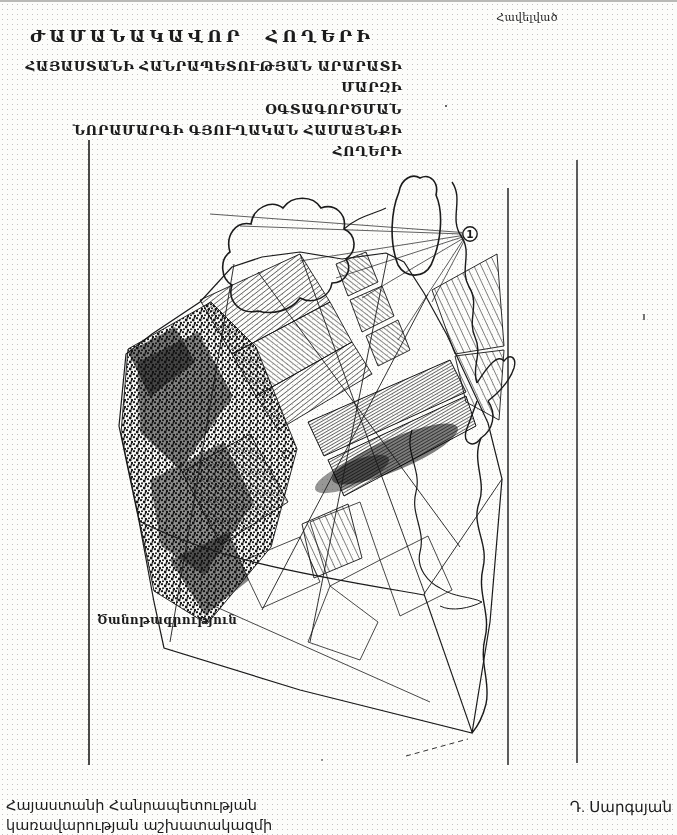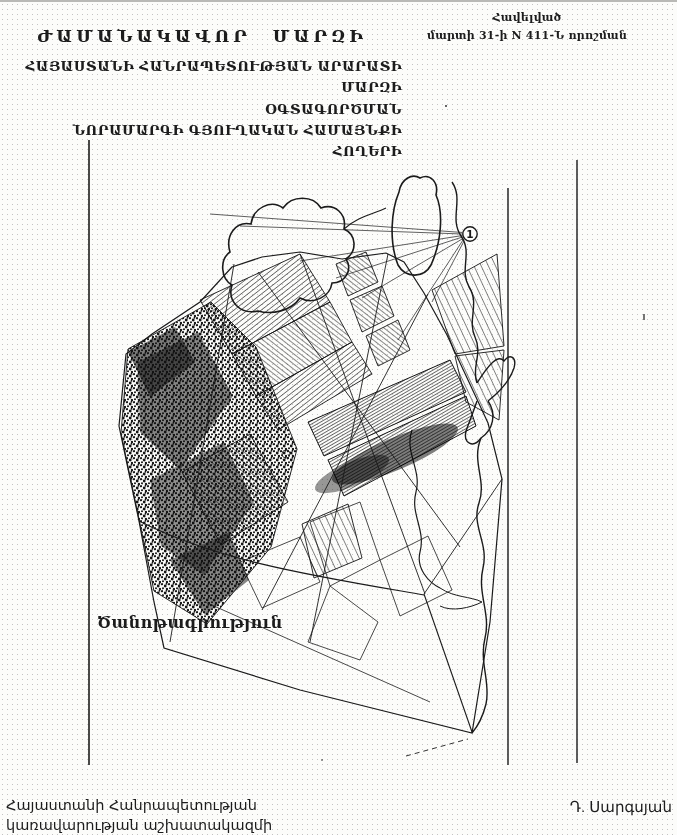--- a/index.html
+++ b/index.html
@@ -16,37 +16,37 @@
   }
   .page{
     position:relative;width:677px;height:835px;overflow:hidden;
     background-color:var(--paper);
     background-image:radial-gradient(var(--halftone) 0.55px, rgba(0,0,0,0) 1px);
     background-size:5px 5px;
     border-top:2px solid #b9b9b6;
   }
   .annex{
     position:absolute;left:388px;top:7px;width:278px;
-    text-align:center;font-size:11px;font-weight:700;
+    text-align:center;font-size:11px;font-weight:400;
     line-height:1.62;letter-spacing:0.2px;
   }
   .title{
     position:absolute;left:18px;top:24px;width:368px;
     text-align:center;font-size:17px;font-weight:600;
     letter-spacing:4px;word-spacing:12px;white-space:nowrap;
   }
   .subtitle{
     position:absolute;left:0px;top:54px;width:402px;
     text-align:right;font-size:13.5px;font-weight:600;
     letter-spacing:0.4px;line-height:1.58;
   }
   .map-svg{position:absolute;left:0;top:0;width:677px;height:835px;}
   .legend-heading{
     position:absolute;left:97px;top:611px;
-    font-size:16px;font-weight:700;letter-spacing:0.3px;
+    font-size:12px;font-weight:700;letter-spacing:0.3px;
   }
   .legend-note{
     position:absolute;left:95px;top:646px;width:345px;
     font-size:13.5px;font-weight:700;line-height:1.6;
   }
   .circmark{
     display:inline-block;width:14px;height:14px;
     border:1.4px solid var(--ink);border-radius:50%;
     text-align:center;line-height:12px;font-size:10px;font-weight:700;
     vertical-align:-2px;margin-right:1px;letter-spacing:0;
@@ -180,24 +180,23 @@
 
     <g stroke="#1b1b1b">
       <path d="M644,312 L644,318" stroke-width="1.2"></path>
       <circle cx="446" cy="104" r="0.9" fill="#1b1b1b" stroke="none"></circle>
       <circle cx="322" cy="758" r="0.8" fill="#1b1b1b" stroke="none"></circle>
     </g>
   </svg>
 
   <div class="annex">
     <div>Հավելված</div>
-    <div>մարտի 31-ի N 411-Ն որոշման</div>
   </div>
 
-  <div class="title">ԺԱՄԱՆԱԿԱՎՈՐ ՄԱՐԶԻ</div>
+  <div class="title">ԺԱՄԱՆԱԿԱՎՈՐ ՀՈՂԵՐԻ</div>
 
   <div class="subtitle">
     <div>ՀԱՅԱՍՏԱՆԻ ՀԱՆՐԱՊԵՏՈՒԹՅԱՆ ԱՐԱՐԱՏԻ ՄԱՐԶԻ</div>
     <div>ՕԳՏԱԳՈՐԾՄԱՆ</div>
     <div>ՆՈՐԱՄԱՐԳԻ ԳՅՈՒՂԱԿԱՆ ՀԱՄԱՅՆՔԻ ՀՈՂԵՐԻ</div>
   </div>
 
   <div class="legend-heading">Ծանոթագրություն</div>
 
   <div class="sig-left">

